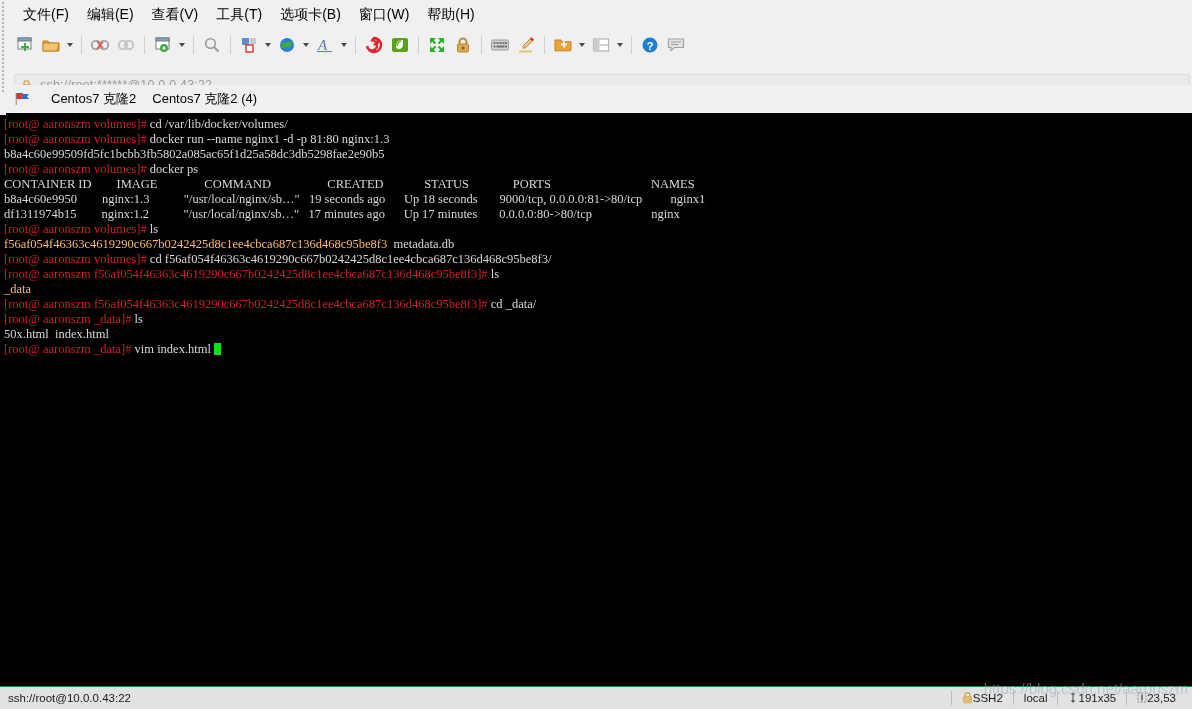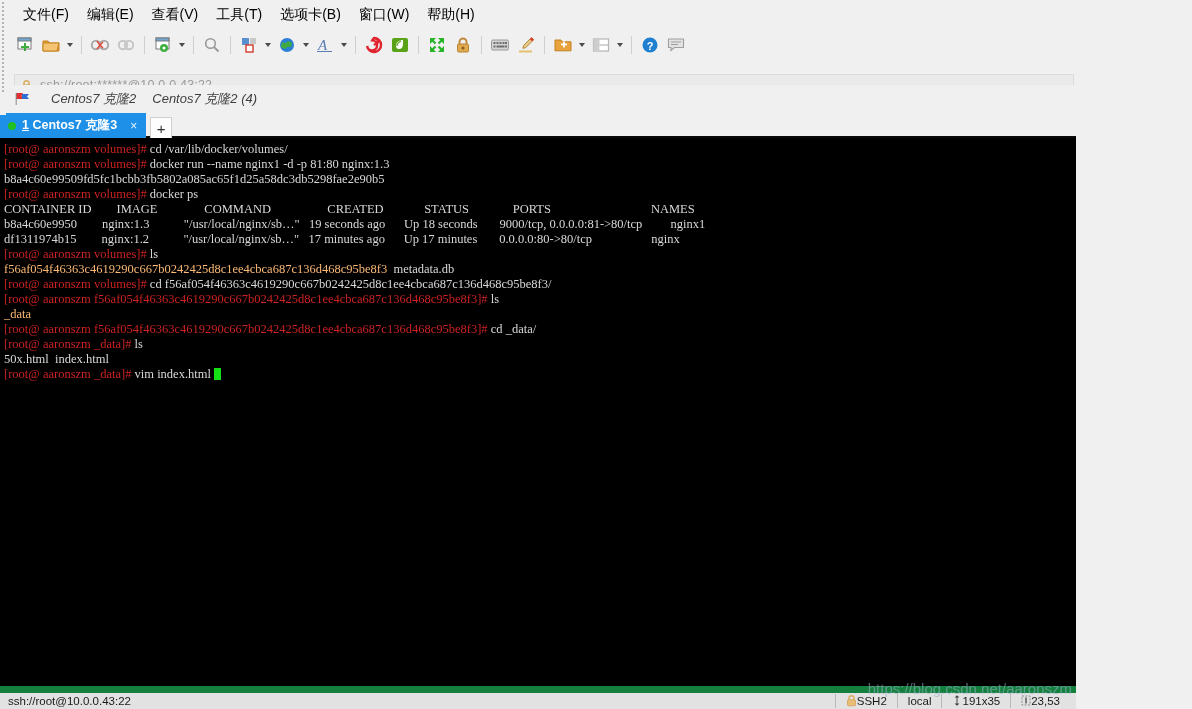--- a/index.html
+++ b/index.html
@@ -4,21 +4,21 @@
 <style>
   * { box-sizing: border-box; }
   html, body {
     margin: 0; padding: 0;
     width: 1192px; height: 709px;
     overflow: hidden;
     background: #f0f0f0;
     font-family: "Liberation Sans", sans-serif;
   }
   #app {
-    width: 1076px; height: 709px;
+    width: 1192px; height: 709px;
     position: relative;
     display: flex;
     flex-direction: column;
     background: #f0f0f0;
   }
 
   
   .grip-rail {
     position: absolute;
     left: 0; top: 0;
@@ -122,24 +122,23 @@
     flex: 0 0 28px;
     background: #f0f0f0;
     display: flex;
     align-items: center;
     padding-left: 14px;
     gap: 0;
   }
   .sess-icon { margin-right: 11px; display: flex; align-items:center; }
   .sess-item {
     font-size: 13px;
-    color: #404040;
+    color: #000000;
     padding: 2px 8px;
     white-space: nowrap;
-    font-style: italic;
   }
 
   
   .tabstrip {
     height: 25px;
     flex: 0 0 25px;
     background: #f0f0f0;
     display: flex;
     align-items: flex-end;
     padding-left: 0px;
@@ -218,21 +217,21 @@
     width: 7px; height: 12px;
     background: #15e015;
     vertical-align: -2px;
   }
 
   
   .statusbar {
     height: 23px;
     flex: 0 0 23px;
     background: #e2e2e2;
-    border-top: 7px solid #15803d;
+    border-top: 1px solid #15803d;
     display: flex;
     align-items: center;
     font-size: 11.5px;
     color: #1a1a1a;
     padding: 0 6px 0 8px;
     position: relative;
   }
   .sb-left { flex: 1; white-space: nowrap; }
   .sb-cell {
     display: flex;
@@ -478,28 +477,20 @@
       <svg width="18" height="16" viewBox="0 0 18 16">
         <path d="M2 2 h7 l-1.5 3 l1.5 3 h-7 Z" fill="#e03030"></path>
         <path d="M8 3 h7 l-2 2.5 l2 2.5 h-7 Z" fill="#2f6fd0"></path>
         <line x1="2.2" y1="2" x2="2.2" y2="14" stroke="#888" stroke-width="1"></line>
       </svg>
     </span>
     <div class="sess-item">Centos7 克隆2</div>
     <div class="sess-item">Centos7 克隆2 (4)</div>
   </div>
 
-  <div class="tabstrip">
-    <div class="tab">
-      <span class="tab-dot"></span>
-      <span class="tab-label"><u>1</u>&nbsp;<span>Centos7 克隆3</span></span>
-      <span class="tab-close">×</span>
-    </div>
-    <div class="tab-new">+</div>
-  </div>
 
   <div class="terminal" id="terminal"><div class="ln"><span class="c-red">[root@ aaronszm volumes]#</span><span class="c-white"> cd /var/lib/docker/volumes/</span></div><div class="ln"><span class="c-red">[root@ aaronszm volumes]#</span><span class="c-white"> docker run --name nginx1 -d -p 81:80 nginx:1.3</span></div><div class="ln"><span class="c-white">b8a4c60e99509fd5fc1bcbb3fb5802a085ac65f1d25a58dc3db5298fae2e90b5</span></div><div class="ln"><span class="c-red">[root@ aaronszm volumes]#</span><span class="c-white"> docker ps</span></div><div class="ln"><span class="c-white">CONTAINER ID        IMAGE               COMMAND                  CREATED             STATUS              PORTS                                NAMES</span></div><div class="ln"><span class="c-white">b8a4c60e9950        nginx:1.3           "/usr/local/nginx/sb…"   19 seconds ago      Up 18 seconds       9000/tcp, 0.0.0.0:81-&gt;80/tcp         nginx1</span></div><div class="ln"><span class="c-white">df1311974b15        nginx:1.2           "/usr/local/nginx/sb…"   17 minutes ago      Up 17 minutes       0.0.0.0:80-&gt;80/tcp                   nginx</span></div><div class="ln"><span class="c-red">[root@ aaronszm volumes]#</span><span class="c-white"> ls</span></div><div class="ln"><span class="c-cyan">f56af054f46363c4619290c667b0242425d8c1ee4cbca687c136d468c95be8f3</span><span class="c-white">  metadata.db</span></div><div class="ln"><span class="c-red">[root@ aaronszm volumes]#</span><span class="c-white"> cd f56af054f46363c4619290c667b0242425d8c1ee4cbca687c136d468c95be8f3/</span></div><div class="ln"><span class="c-red">[root@ aaronszm f56af054f46363c4619290c667b0242425d8c1ee4cbca687c136d468c95be8f3]#</span><span class="c-white"> ls</span></div><div class="ln"><span class="c-cyan">_data</span></div><div class="ln"><span class="c-red">[root@ aaronszm f56af054f46363c4619290c667b0242425d8c1ee4cbca687c136d468c95be8f3]#</span><span class="c-white"> cd _data/</span></div><div class="ln"><span class="c-red">[root@ aaronszm _data]#</span><span class="c-white"> ls</span></div><div class="ln"><span class="c-white">50x.html  index.html</span></div><div class="ln"><span class="c-red">[root@ aaronszm _data]#</span><span class="c-white"> vim index.html </span><span class="cursor"></span></div></div>
 
   <div class="statusbar">
     <div class="sb-left">ssh://root@10.0.0.43:22</div>
     <div class="sb-sep"></div>
     <div class="sb-cell">
       <span>
         <svg width="11" height="13" viewBox="0 0 11 13">
           <path d="M3 6 V4.3 a2.5 2.5 0 0 1 5 0 V6" fill="none" stroke="#dcae63" stroke-width="1.5"></path>

